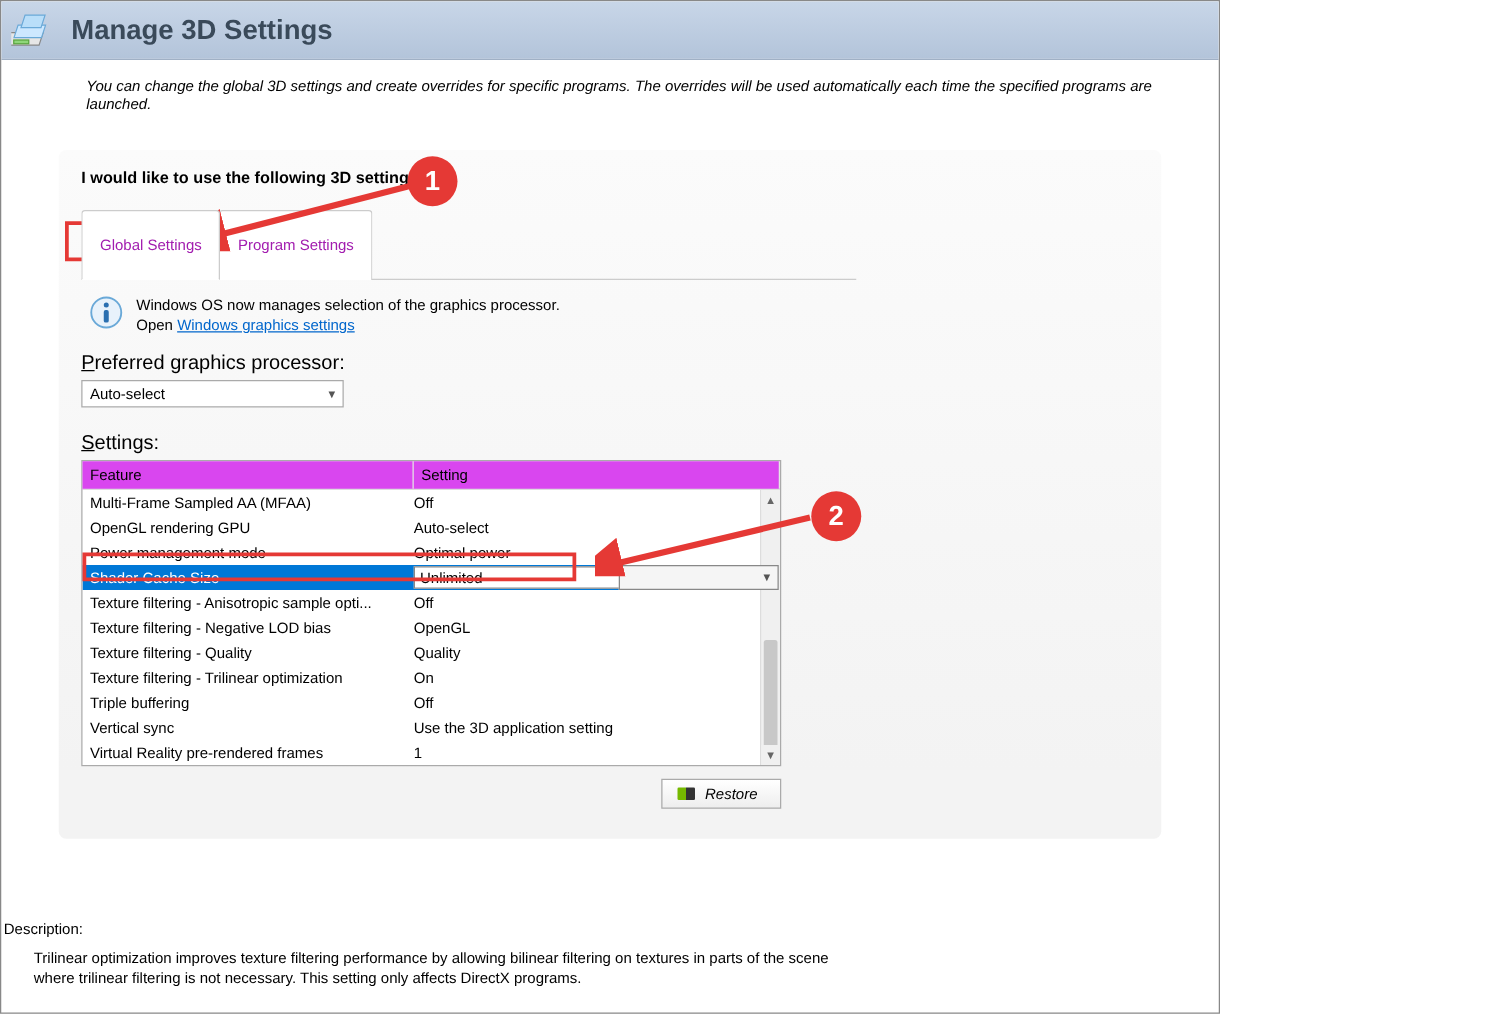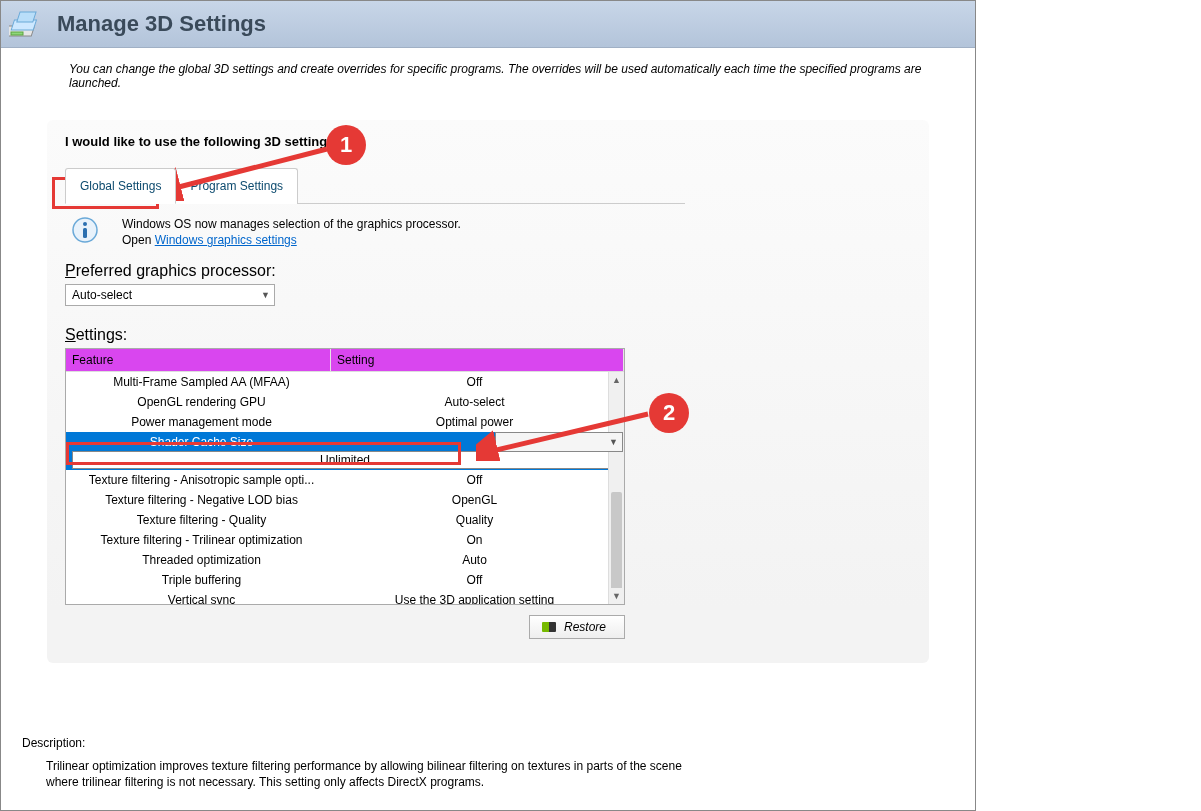--- a/index.html
+++ b/index.html
@@ -61,42 +61,42 @@
     margin-bottom: 18px;
   }
   .tabs {
     display: flex;
     border-bottom: 1px solid #ccc;
     margin-bottom: 12px;
     width: 620px;
     position: relative;
   }
   .tab {
-    padding: 10px 14px;
+    padding: 20px 14px;
     font-size: 12px;
     border: 1px solid #ccc;
     border-bottom: none;
     background: #fff;
     margin-right: -1px;
     border-radius: 3px 3px 0 0;
     cursor: pointer;
     position: relative;
     top: 1px;
-    color: #0c4a6e;
+    color: #a21caf;
   }
   .tab.active {
     background: #fff;
     border-bottom: 1px solid #fff;
     z-index: 2;
   }
   .info-row {
     display: flex;
     align-items: flex-start;
     margin: 4px 0 14px 6px;
-    gap: 23px;
+    gap: 10px;
   }
   .info-icon {
     width: 28px;
     height: 28px;
     flex-shrink: 0;
   }
   .info-text { font-size: 12px; line-height: 1.35; }
   .info-link { color: #0066cc; text-decoration: underline; cursor: pointer; }
   .label { font-size: 16px; margin: 6px 0 4px 0; }
   .label u { text-decoration: underline; }
@@ -136,28 +136,26 @@
     max-height: 232px;
     overflow: hidden;
     position: relative;
   }
   .st-row {
     display: flex;
     font-size: 12px;
     padding: 1px 6px;
     line-height: 18px;
     white-space: nowrap;
-    text-align: center;
   }
   .st-row .cf { width: 259px; overflow: hidden; text-overflow: ellipsis; }
   .st-row .cs { flex: 1; }
   .st-row.selected {
     background: #0078d7;
     color: #fff;
-    flex-direction: column;
   }
   .st-row.selected .cs {
     background: #fff;
     color: #000;
     margin: 0 0 0 0;
     padding: 0 4px;
     border: 1px solid #888;
     height: 18px;
     line-height: 16px;
   }
@@ -222,21 +220,21 @@
     gap: 8px;
     font-style: italic;
   }
   .nv-logo {
     width: 14px; height: 10px;
     background: linear-gradient(90deg, #76b900 50%, #333 50%);
     border-radius: 1px;
   }
   .description {
     position: absolute;
-    left: 21px;
+    left: 2px;
     bottom: 20px;
     right: 20px;
   }
   .desc-label { font-size: 12px; margin-bottom: 8px; }
   .desc-text {
     font-size: 12px;
     margin-left: 24px;
     max-width: 660px;
     line-height: 1.35;
   }
@@ -345,24 +343,20 @@
               <div class="cf">Texture filtering - Negative LOD bias</div>
               <div class="cs">OpenGL</div>
             </div>
             <div class="st-row">
               <div class="cf">Texture filtering - Quality</div>
               <div class="cs">Quality</div>
             </div>
             <div class="st-row">
               <div class="cf">Texture filtering - Trilinear optimization</div>
               <div class="cs">On</div>
-            </div>
-            <div class="st-row">
-              <div class="cf">Threaded optimization</div>
-              <div class="cs">Auto</div>
             </div>
             <div class="st-row">
               <div class="cf">Triple buffering</div>
               <div class="cs">Off</div>
             </div>
             <div class="st-row">
               <div class="cf">Vertical sync</div>
               <div class="cs">Use the 3D application setting</div>
             </div>
             <div class="st-row">

